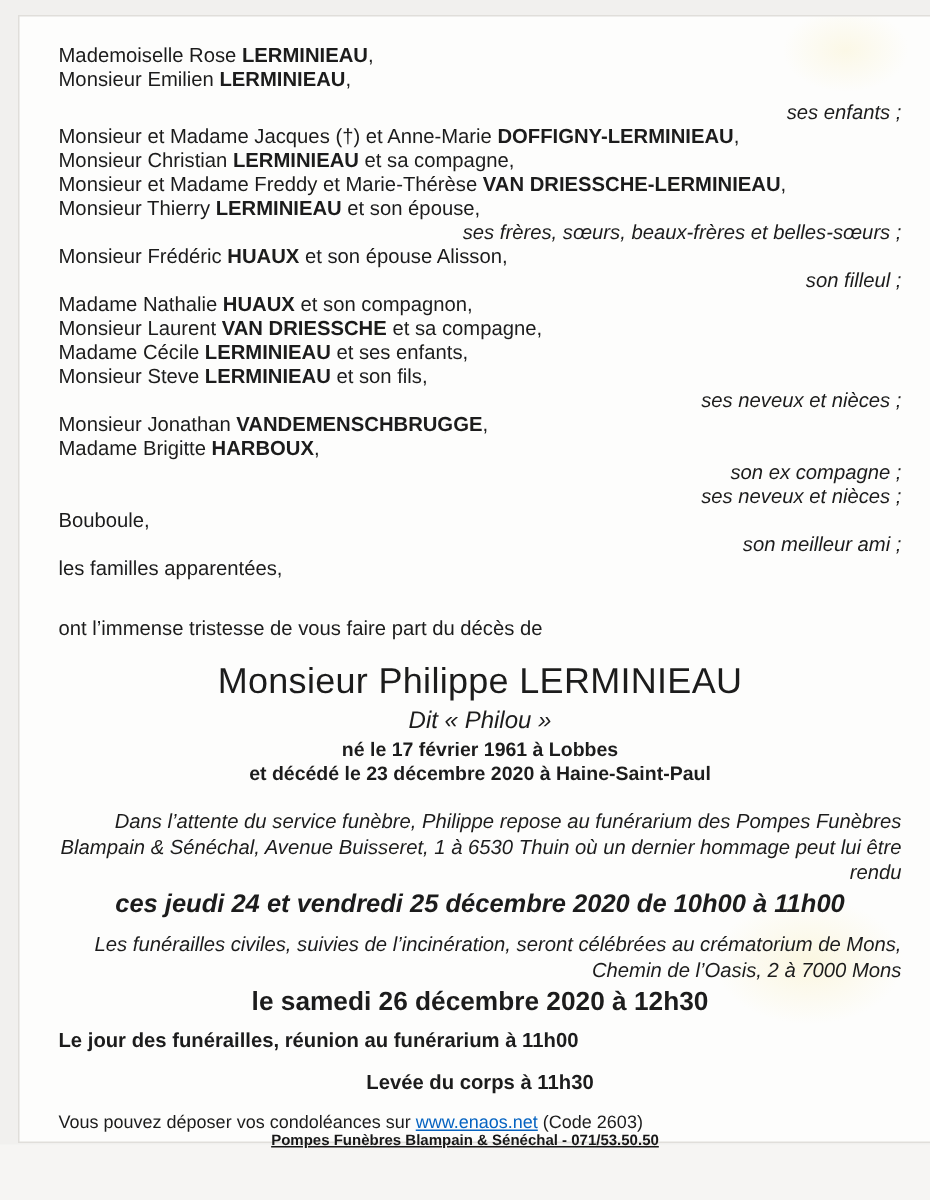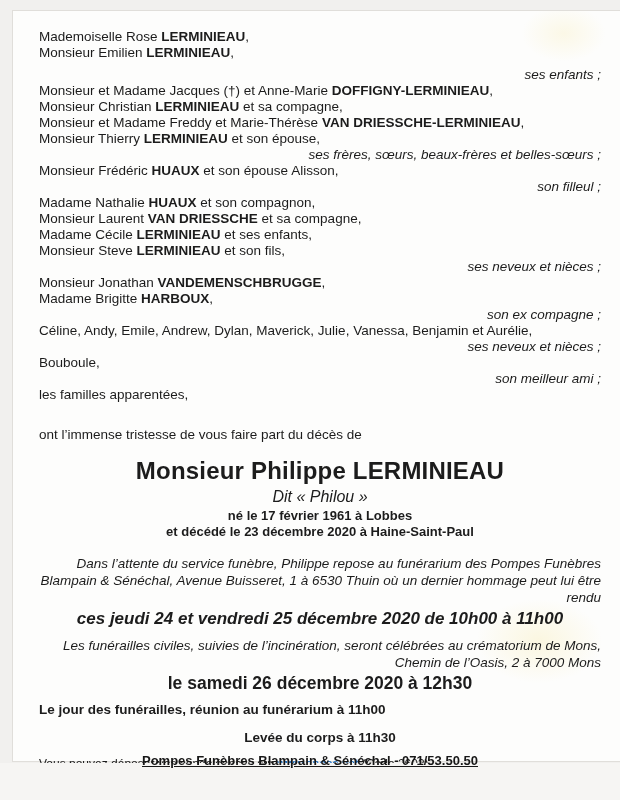--- a/index.html
+++ b/index.html
@@ -47,21 +47,21 @@
   .announcement {
     font-size: 13.5px;
     line-height: 16px;
     margin-top: 24px;
     text-align: left;
   }
   .title-name {
     margin-top: 13px;
     text-align: center;
     font-size: 24px;
-    font-weight: 700;
+    font-weight: 400;
     line-height: 30px;
     letter-spacing: 0.2px;
   }
   .nickname {
     text-align: center;
     font-size: 16px;
     font-weight: 400;
     font-style: italic;
     line-height: 22px;
   }
@@ -114,21 +114,21 @@
   }
   .condolences a, .condolences .link {
     color: #0563c1;
     text-decoration: underline;
     cursor: pointer;
   }
   .footer {
     position: absolute;
     left: 0; top: 752px; width: 620px;
     text-align: center;
-    font-size: 13px;
+    font-size: 10px;
     font-weight: 700;
     text-decoration: underline;
     line-height: 18px;
     color: #171717;
   }
 </style>
 </head>
 <body>
 
 <div class="scan">
@@ -146,21 +146,20 @@
         <div class="line name"><span>Monsieur Frédéric </span><span class="bold">HUAUX</span><span> et son épouse Alisson,</span></div>
         <div class="line label"><span>son filleul ;</span></div>
         <div class="line name"><span>Madame Nathalie </span><span class="bold">HUAUX</span><span> et son compagnon,</span></div>
         <div class="line name"><span>Monsieur Laurent </span><span class="bold">VAN DRIESSCHE</span><span> et sa compagne,</span></div>
         <div class="line name"><span>Madame Cécile </span><span class="bold">LERMINIEAU</span><span> et ses enfants,</span></div>
         <div class="line name"><span>Monsieur Steve </span><span class="bold">LERMINIEAU</span><span> et son fils,</span></div>
         <div class="line label"><span>ses neveux et nièces ;</span></div>
         <div class="line name"><span>Monsieur Jonathan </span><span class="bold">VANDEMENSCHBRUGGE</span><span>,</span></div>
         <div class="line name"><span>Madame Brigitte </span><span class="bold">HARBOUX</span><span>,</span></div>
         <div class="line label"><span>son ex compagne ;</span></div>
-        <div class="line plain"><span>Céline, Andy, Emile, Andrew, Dylan, Maverick, Julie, Vanessa, Benjamin et Aurélie,</span></div>
         <div class="line label"><span>ses neveux et nièces ;</span></div>
         <div class="line plain"><span>Bouboule,</span></div>
         <div class="line label"><span>son meilleur ami ;</span></div>
         <div class="line plain"><span>les familles apparentées,</span></div>
       </div>
 
     <div class="announcement">ont l’immense tristesse de vous faire part du décès de</div>
 
     <div class="title-name">Monsieur Philippe LERMINIEAU</div>
 

